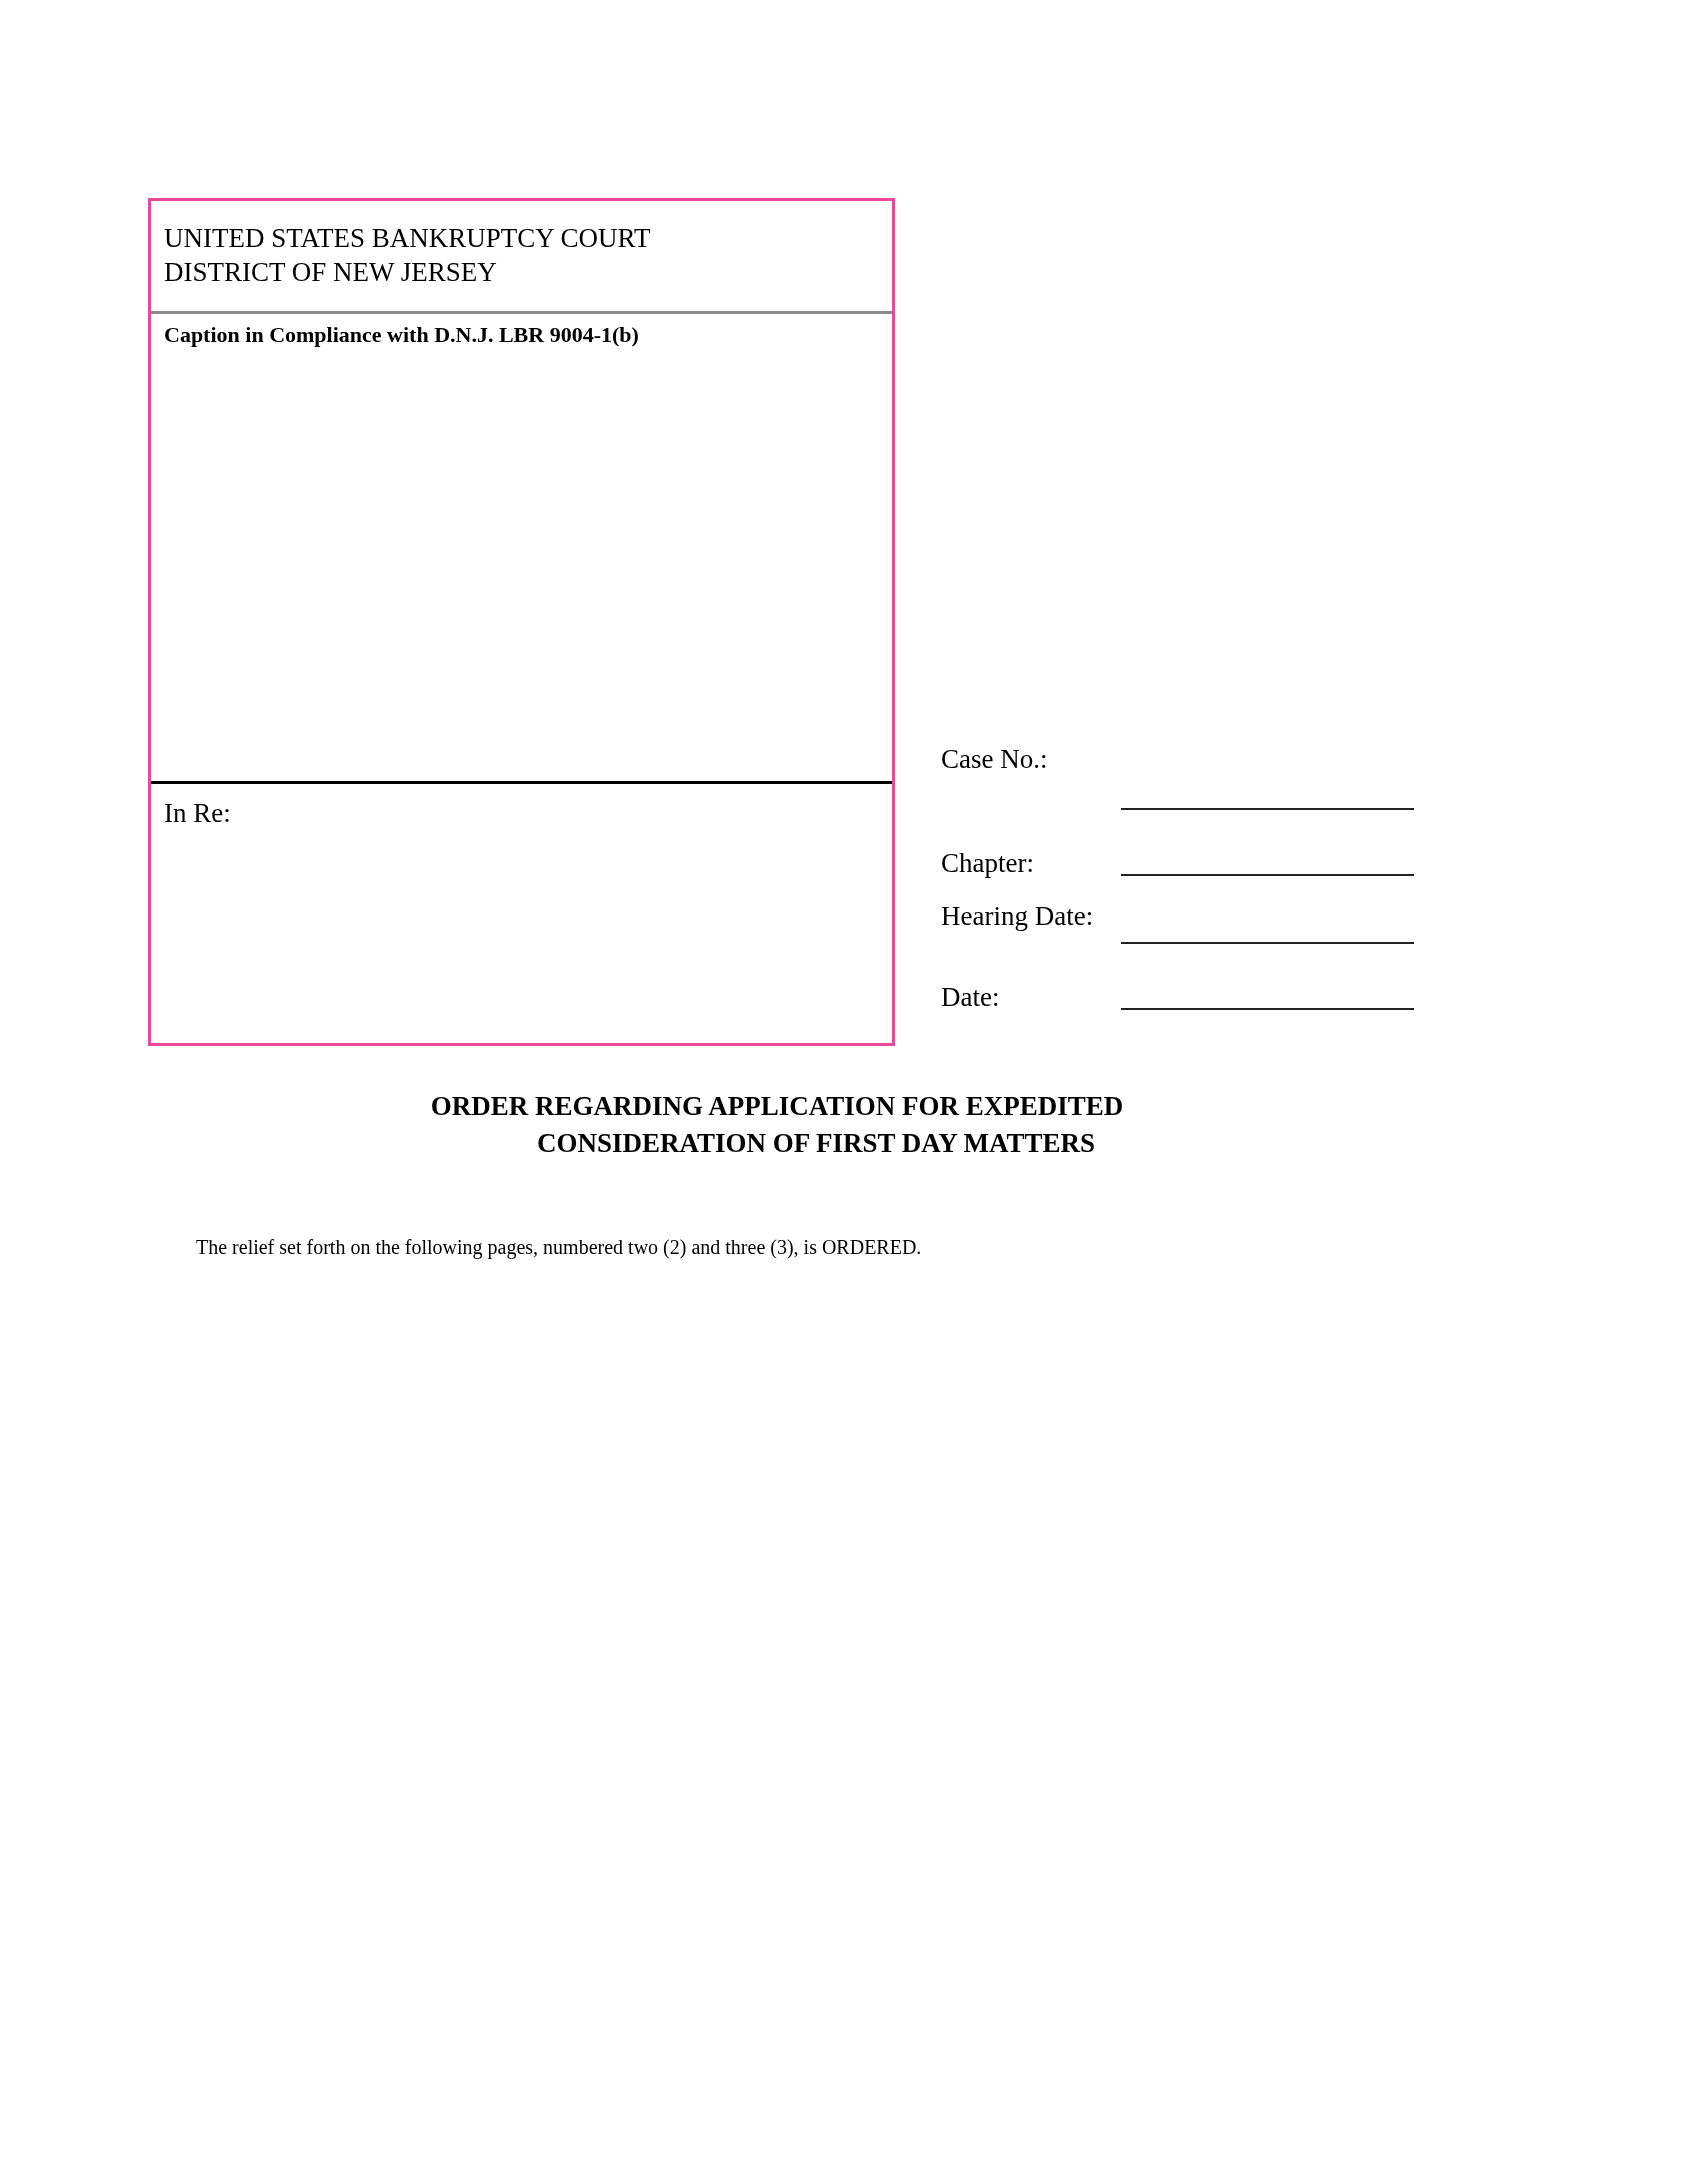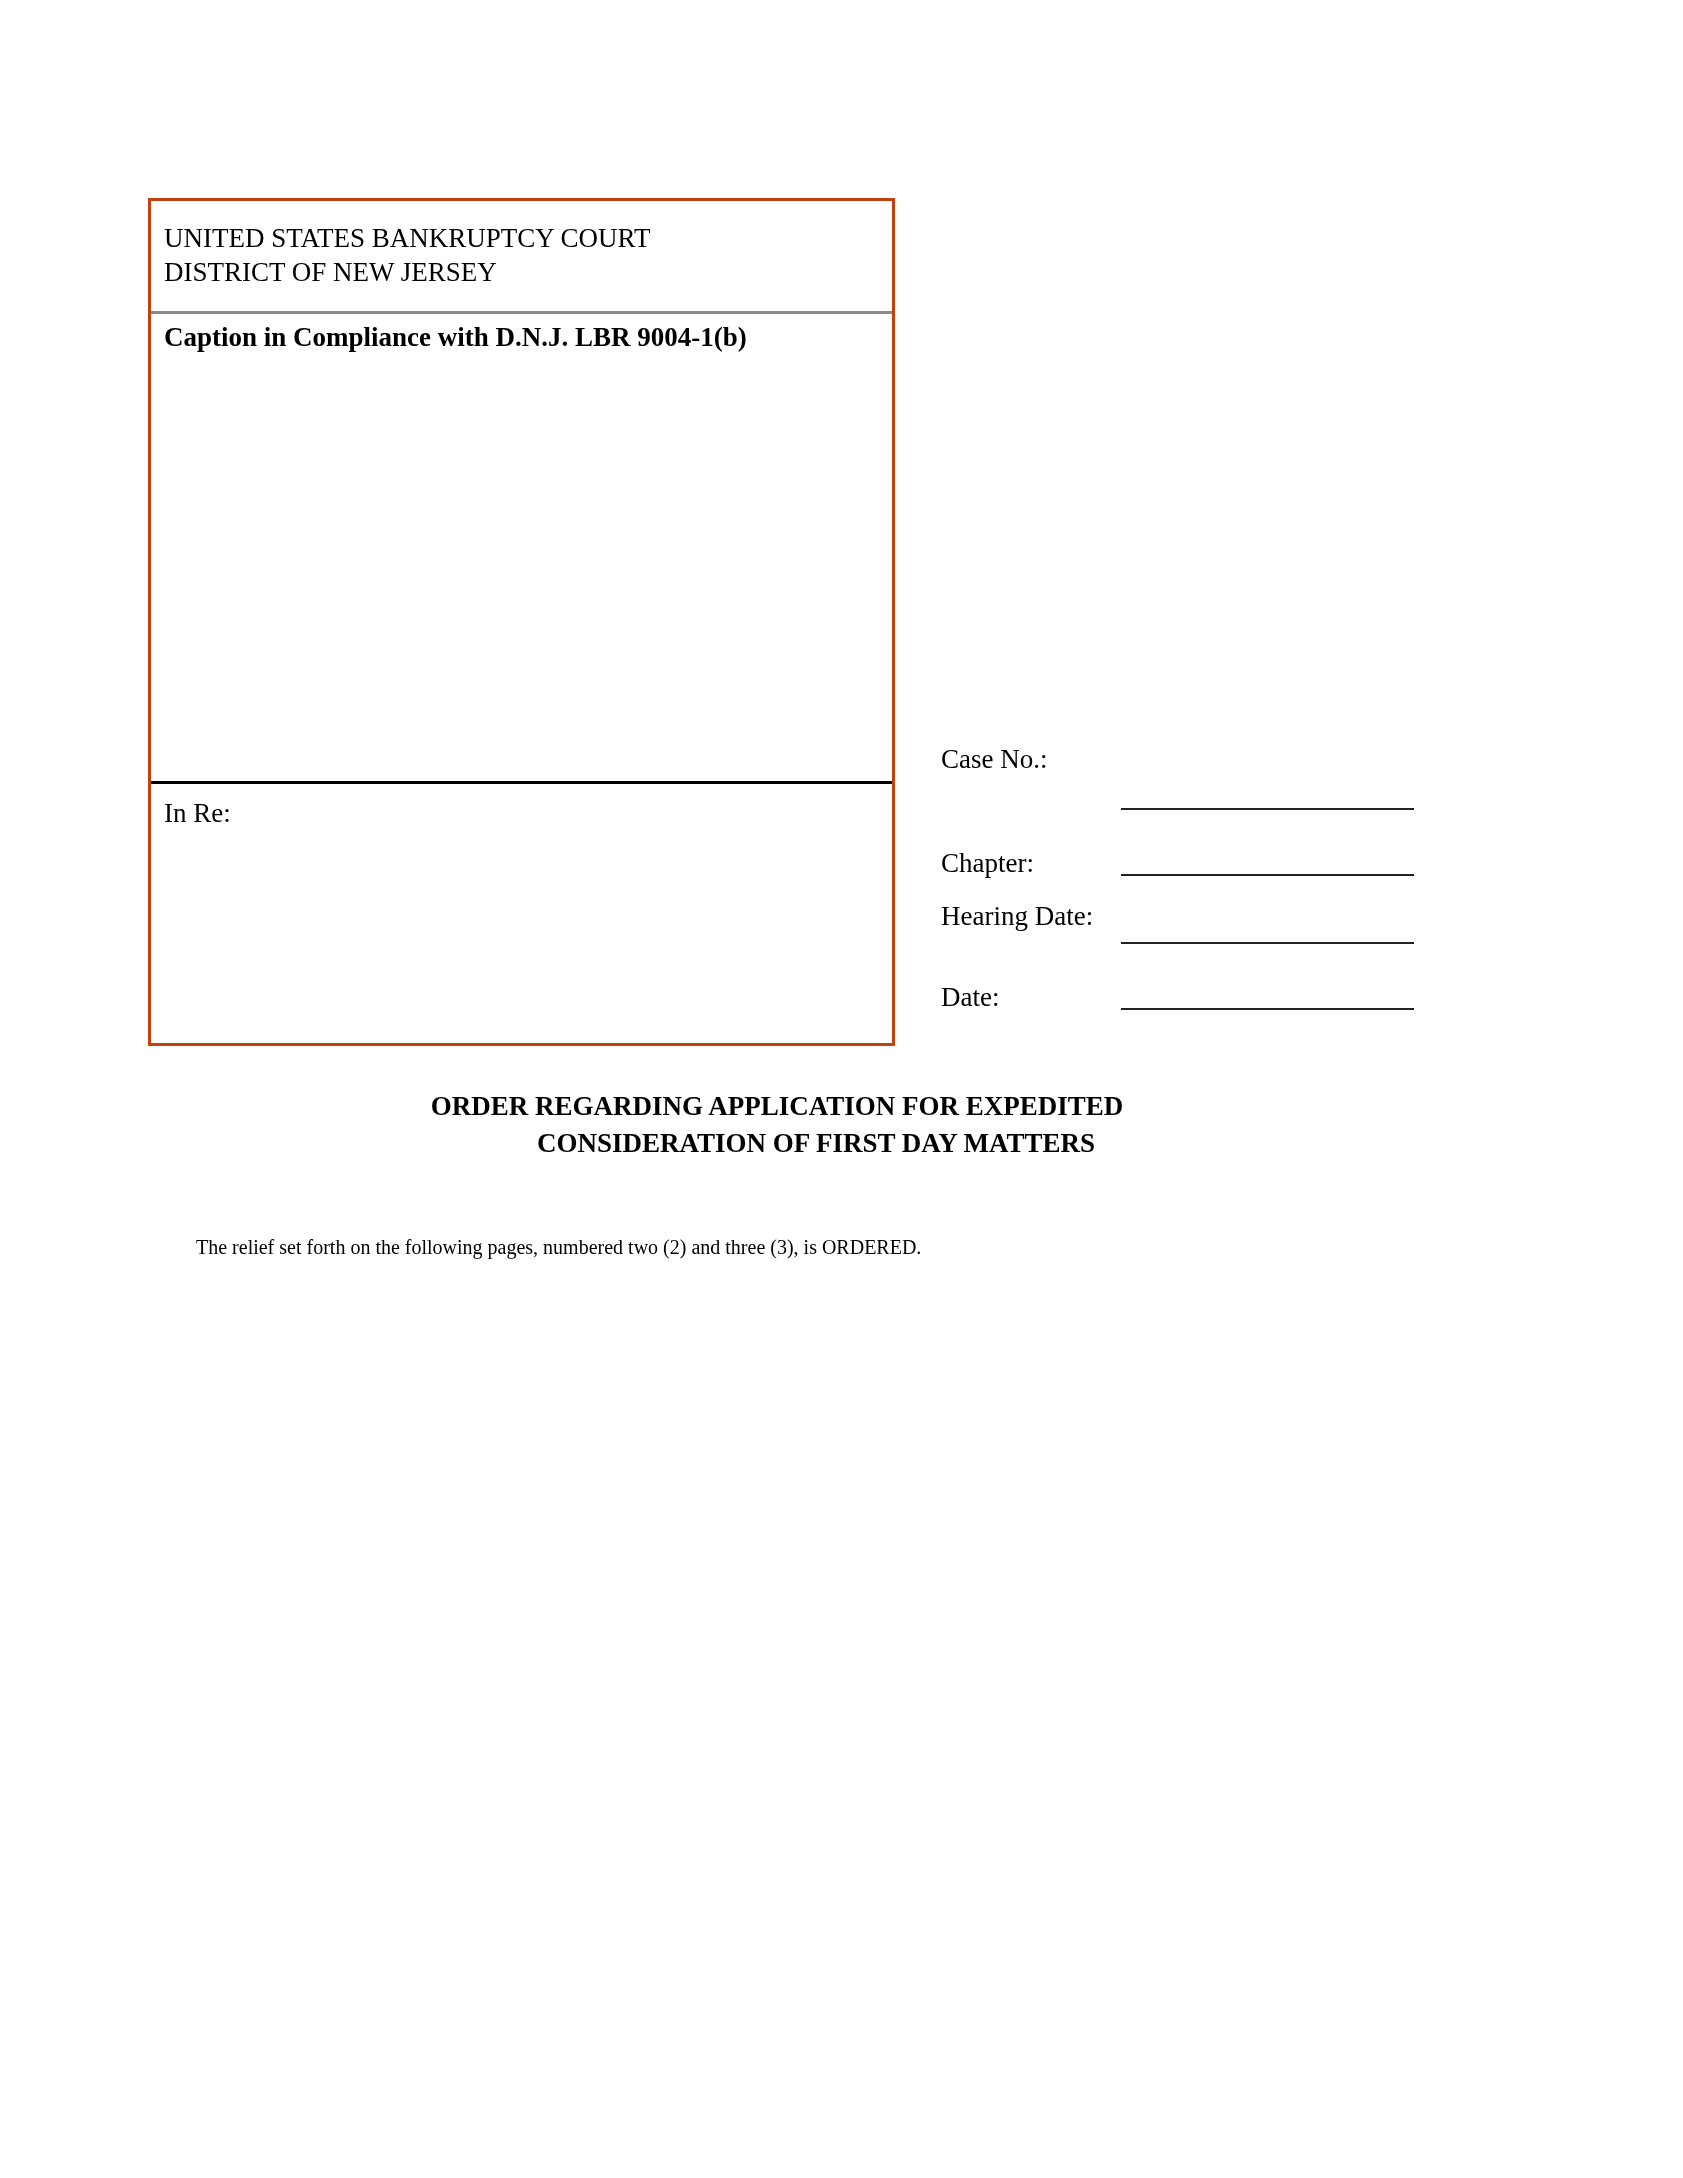--- a/index.html
+++ b/index.html
@@ -3,30 +3,30 @@
   <meta charset="utf-8">
   <style>
     html, body { margin: 0; padding: 0; background: #ffffff; }
     body {
       width: 1683px; height: 2178px; position: relative; overflow: hidden;
       font-family: "Liberation Serif", "DejaVu Serif", serif; color: #000;
     }
     .abs { position: absolute; white-space: nowrap; }
     .caption-box {
       position: absolute; left: 148px; top: 198px; width: 741px; height: 842px;
-      border: 3px solid #c2410c; box-sizing: content-box;
+      border: 3px solid #ec4899; box-sizing: content-box;
     }
     .header-sep {
       position: absolute; left: 0; right: 0; top: 110px; height: 3px; background: #8a8a8a;
     }
     .inre-sep {
       position: absolute; left: 0; right: 0; top: 580px; height: 3px; background: #000;
     }
     .court-line { font-size: 27px; line-height: 35px; left: 13px; }
-    .caption-compliance { font-size: 27px; font-weight: bold; left: 13px; top: 121px; }
+    .caption-compliance { font-size: 22px; font-weight: bold; left: 13px; top: 121px; }
     .in-re { font-size: 27px; left: 13px; top: 597px; }
     .field-label { font-size: 27px; left: 941px; }
     .field-line {
       position: absolute; left: 1121px; width: 293px; height: 0;
       border-bottom: 2px solid #222;
     }
     .title { font-size: 27px; font-weight: bold; left: 0; width: 1554px; text-align: center; }
     .body-text { font-size: 20px; left: 196px; top: 1236px; }
   </style>
 </head>

